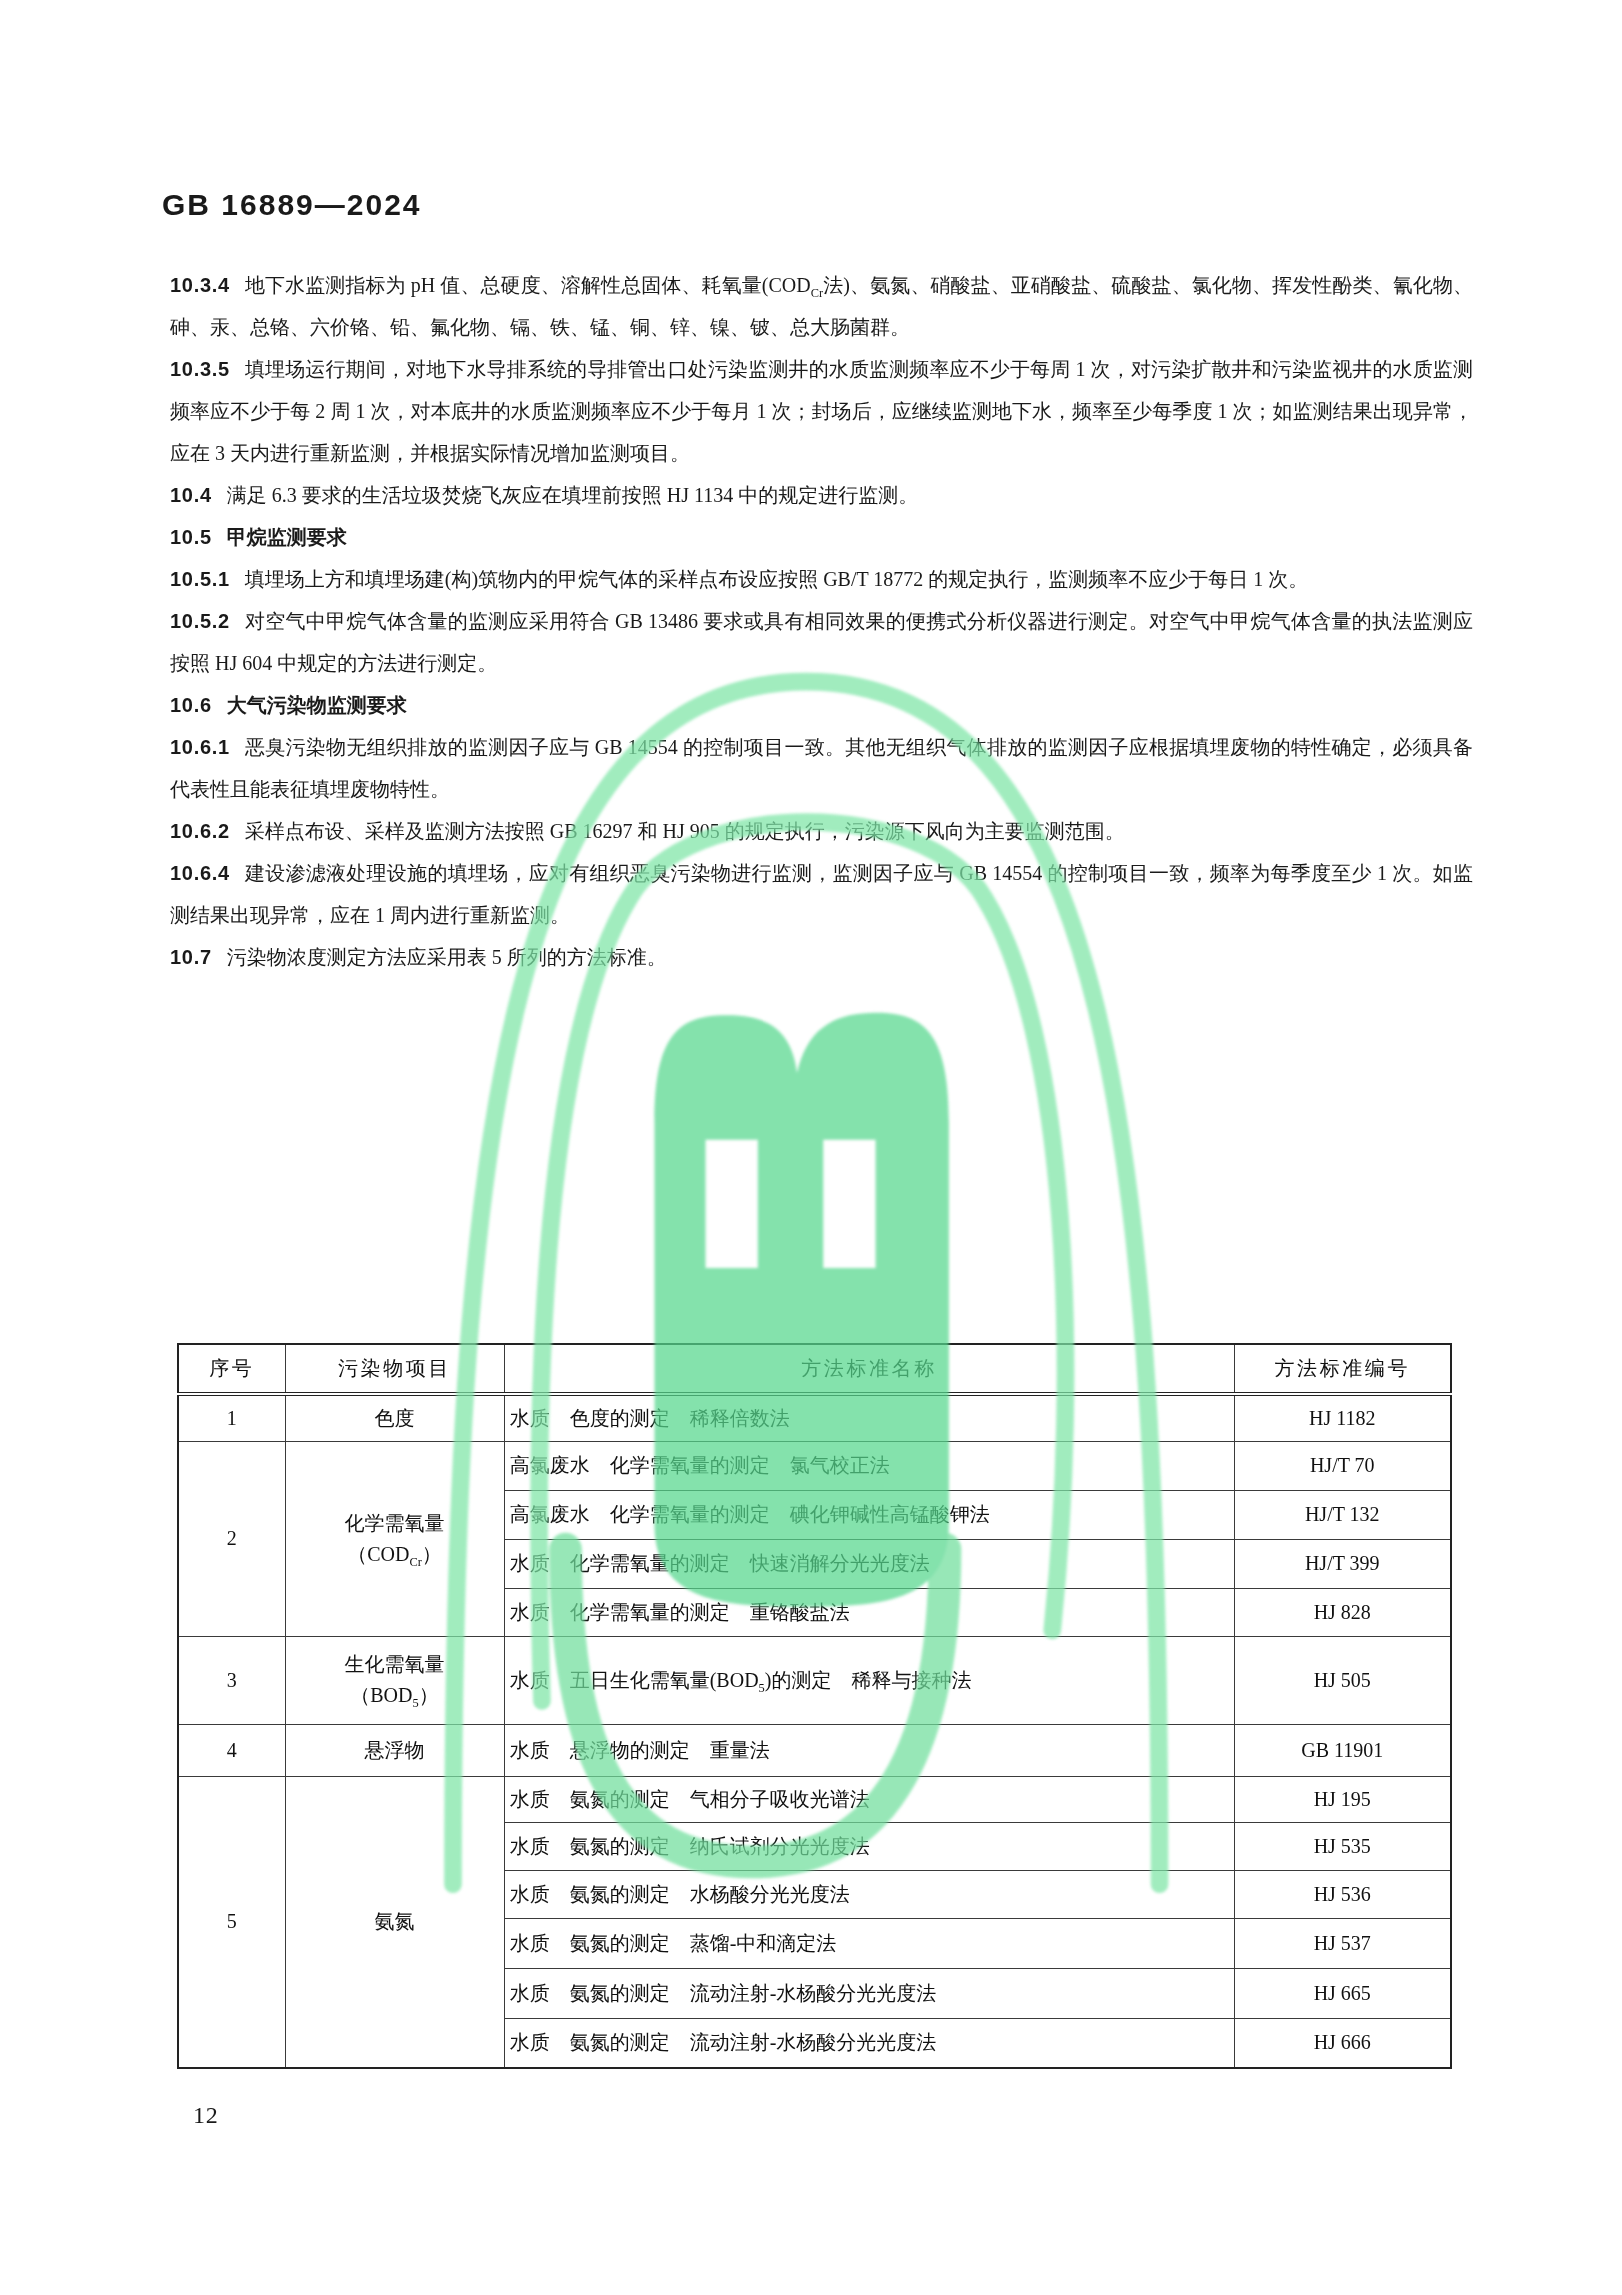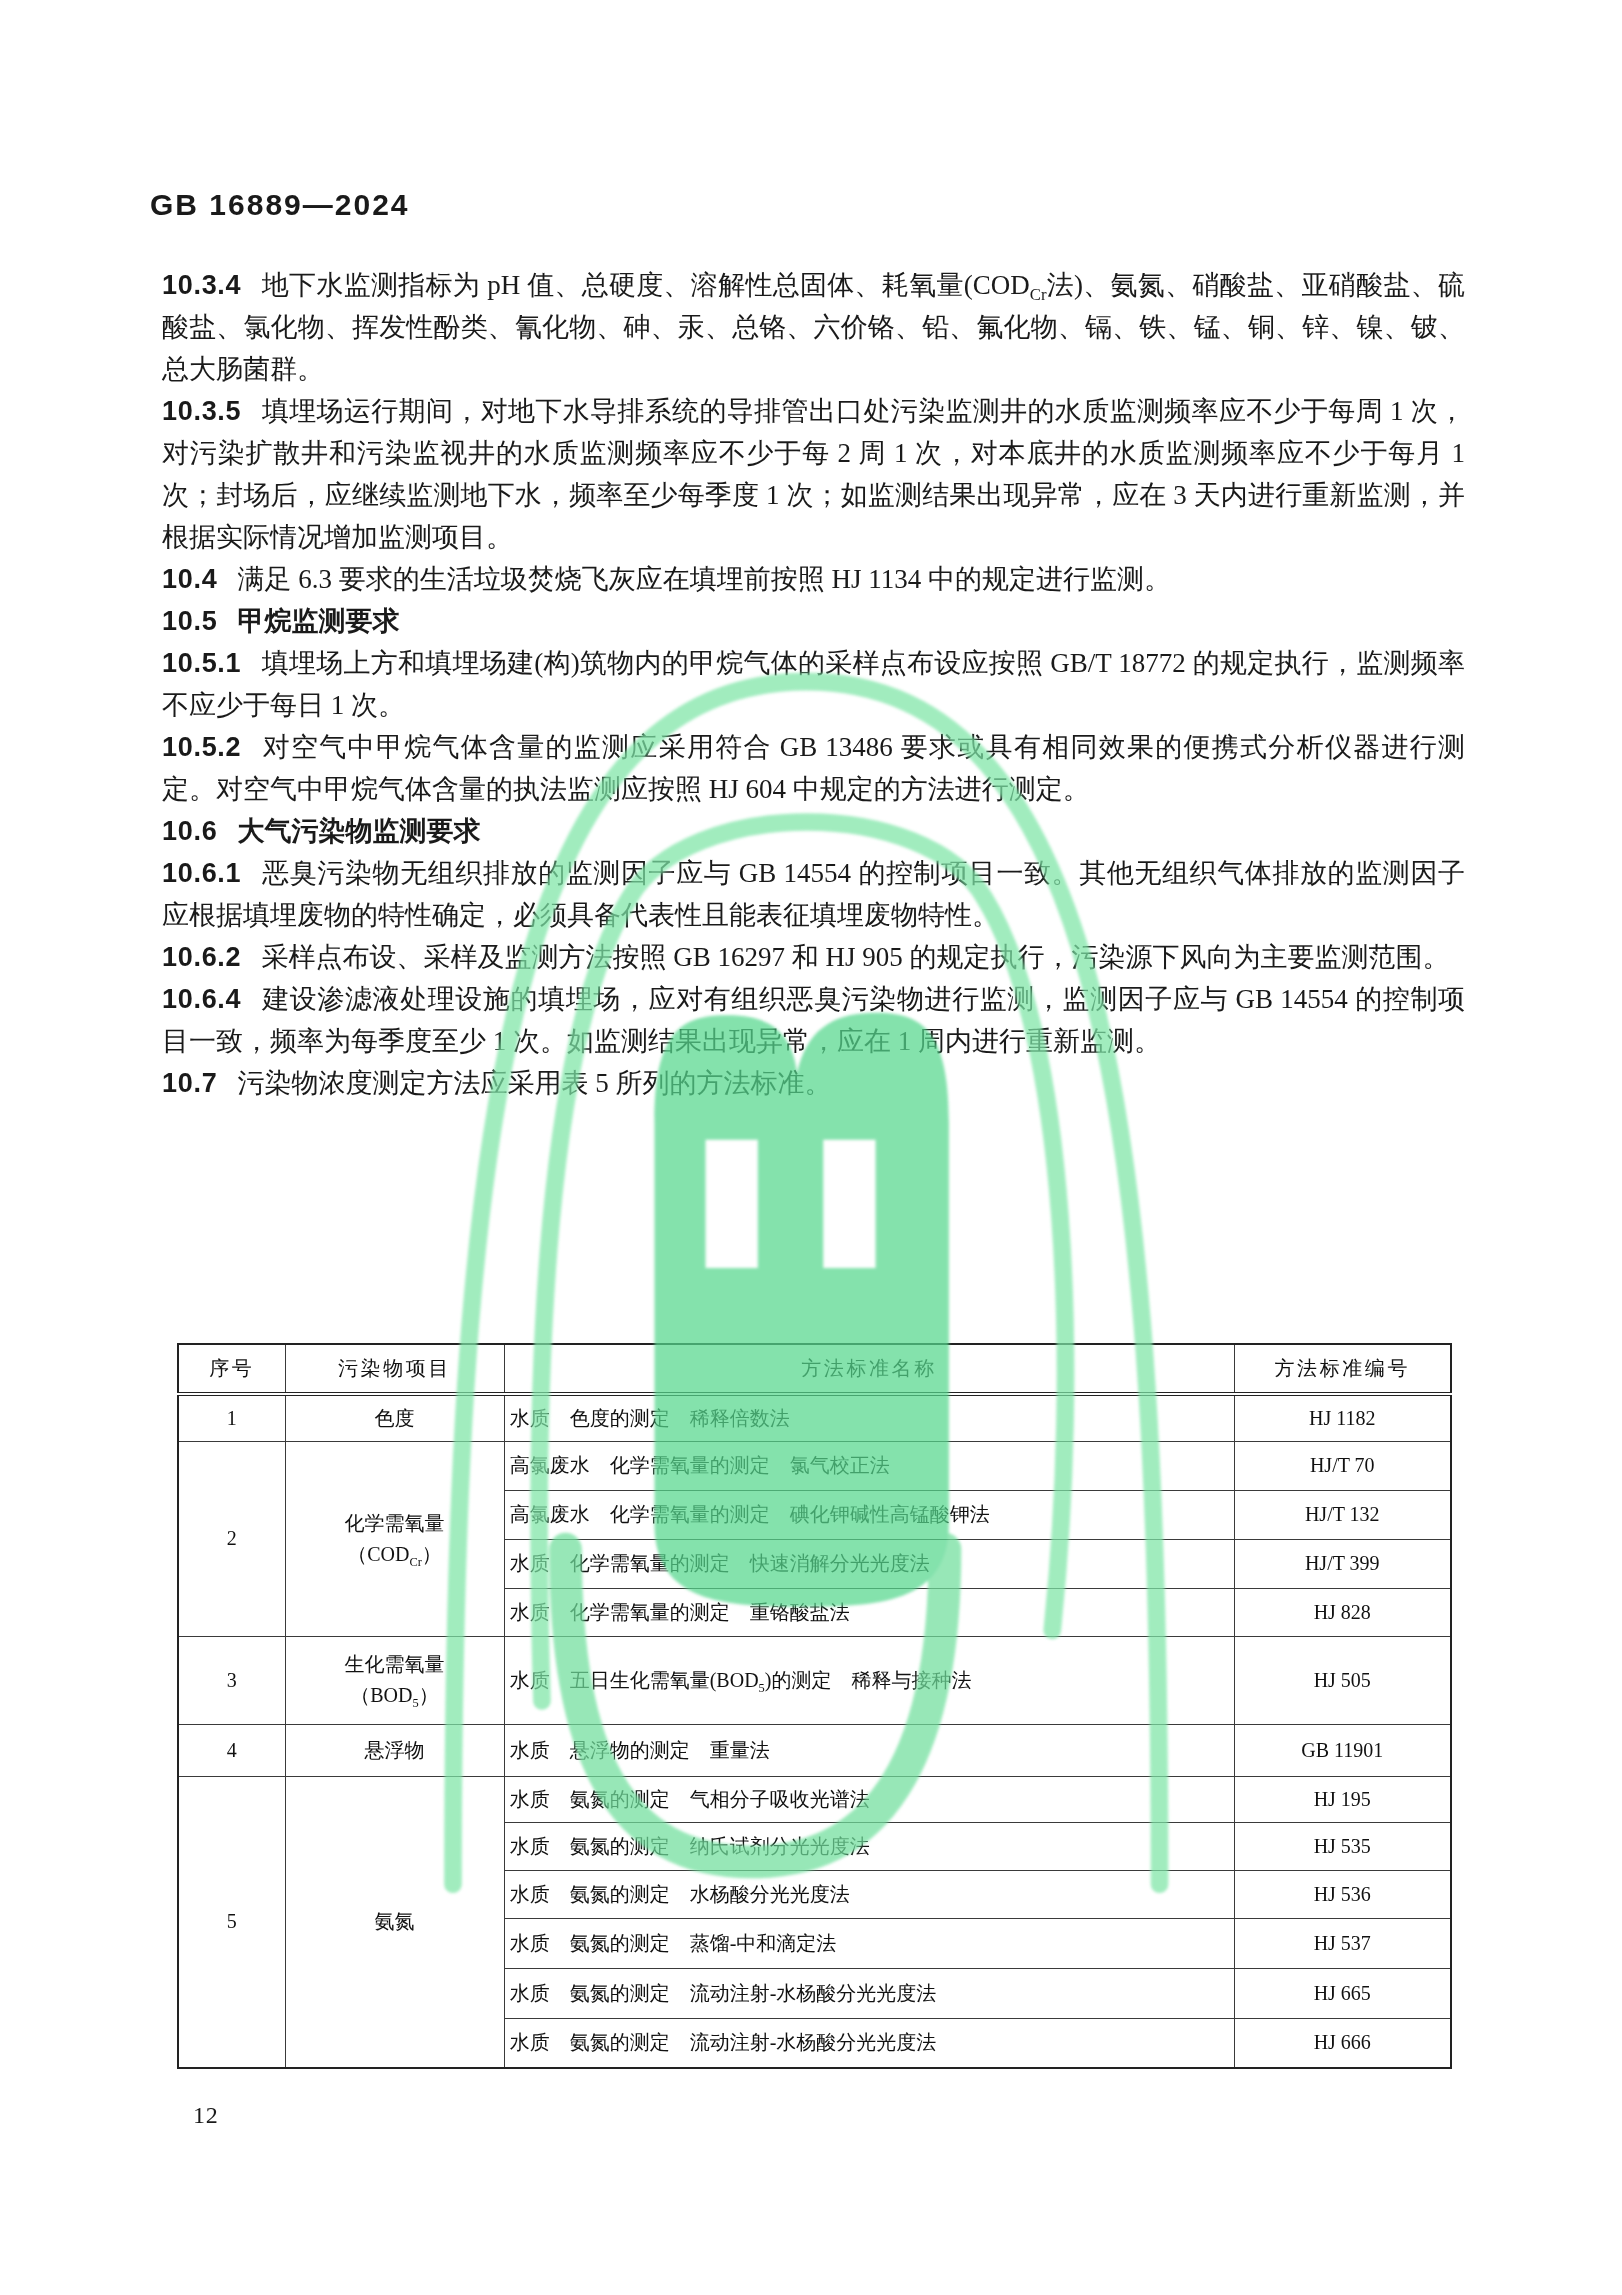--- a/index.html
+++ b/index.html
@@ -6,28 +6,28 @@
   .page{
     position:relative;
     width:1623px;height:2295px;
     background:#ffffff;
     font-family:"Liberation Serif",serif;
     color:#1a1a1a;
     overflow:hidden;
   }
   
   .doc-code{
-    position:absolute;left:150px;top:188px;
+    position:absolute;left:162px;top:188px;
     font-family:"Liberation Sans",sans-serif;
     font-weight:bold;font-size:30px;letter-spacing:2px;
   }
   
   .body-text{
-    position:absolute;left:162px;top:264px;width:1303px;
-    font-size:27px;line-height:42px;
+    position:absolute;left:170px;top:264px;width:1303px;
+    font-size:20px;line-height:42px;
     text-align:justify;text-justify:inter-ideograph;
   }
   .body-text p{margin:0;}
   .cnum{
     font-family:"Liberation Sans",sans-serif;
     font-weight:bold;margin-right:0.75em;letter-spacing:0.7px;
   }
   .heading .htext{font-family:"Liberation Sans",sans-serif;font-weight:bold;}
   sub{font-size:62%;line-height:0;}
   

